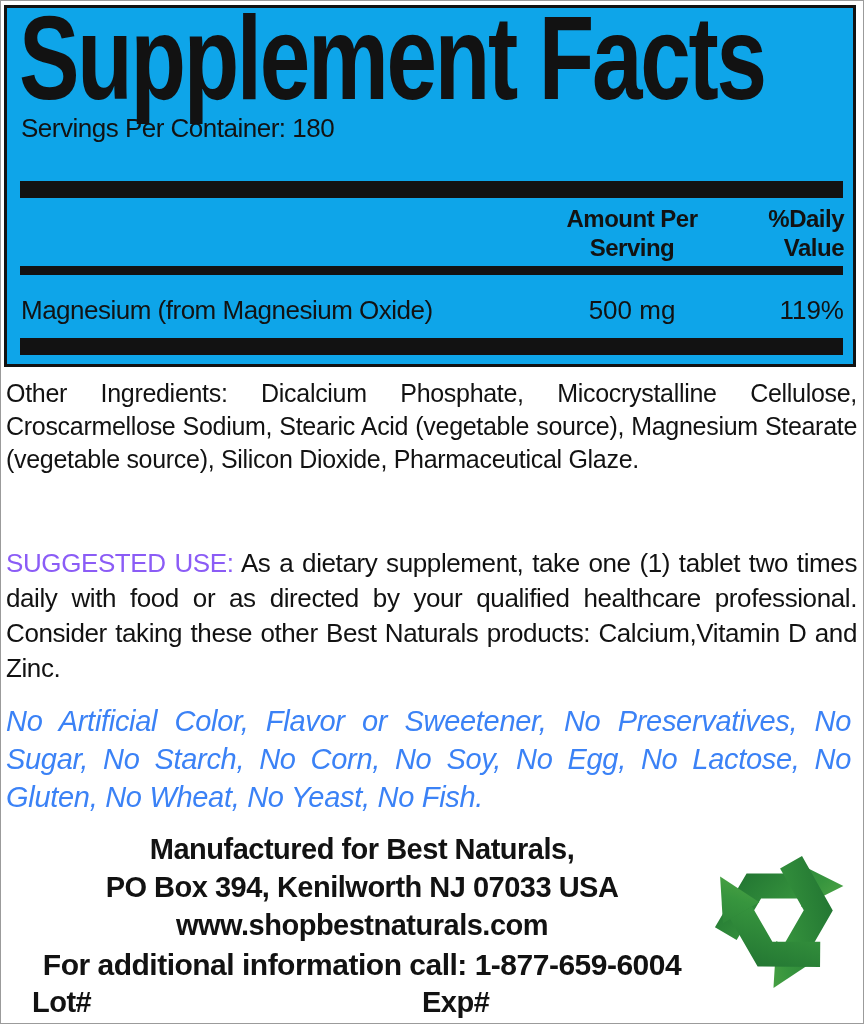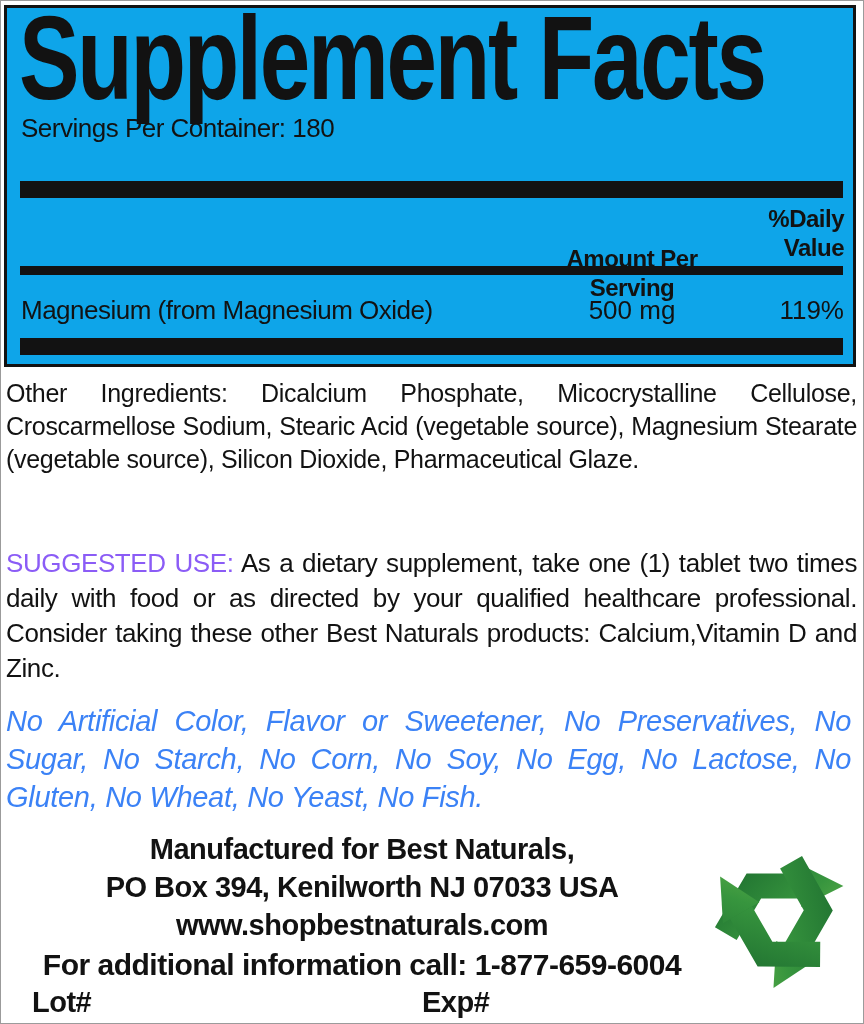--- a/index.html
+++ b/index.html
@@ -36,21 +36,21 @@
     position: absolute; top: 106px; left: 14px;
     font-size: 26px; line-height: 28px;
     letter-spacing: -0.5px;
   }
   .bar { position: absolute; left: 13px; right: 10px; background: #121212; }
   .bar-thick-top    { top: 173px; height: 17px; }
   .bar-thin         { top: 258px; height: 9px;  }
   .bar-thick-bottom { top: 330px; height: 17px; }
 
   .colhead { position: absolute; top: 196px; font-weight: 700; font-size: 24px; line-height: 29px; letter-spacing: -0.5px; }
-  .amount-head { left: 520px; width: 210px; text-align: center; margin-top: 40px; }
+  .amount-head { left: 520px; width: 210px; text-align: center; }
   .daily-head  { right: 9px;  width: 150px; text-align: right;  }
 
   .fact-row-name   { position: absolute; top: 287px; left: 14px; font-size: 26px; letter-spacing: -0.5px; }
   .fact-row-amount { position: absolute; top: 287px; left: 520px; width: 210px; text-align: center; font-size: 26px; }
   .fact-row-daily  { position: absolute; top: 287px; right: 9px; width: 150px; text-align: right; font-size: 26px; }
 
   
   .p-other {
     position: absolute; top: 377px; left: 6px; width: 851px;
     font-size: 25px; line-height: 33px;

